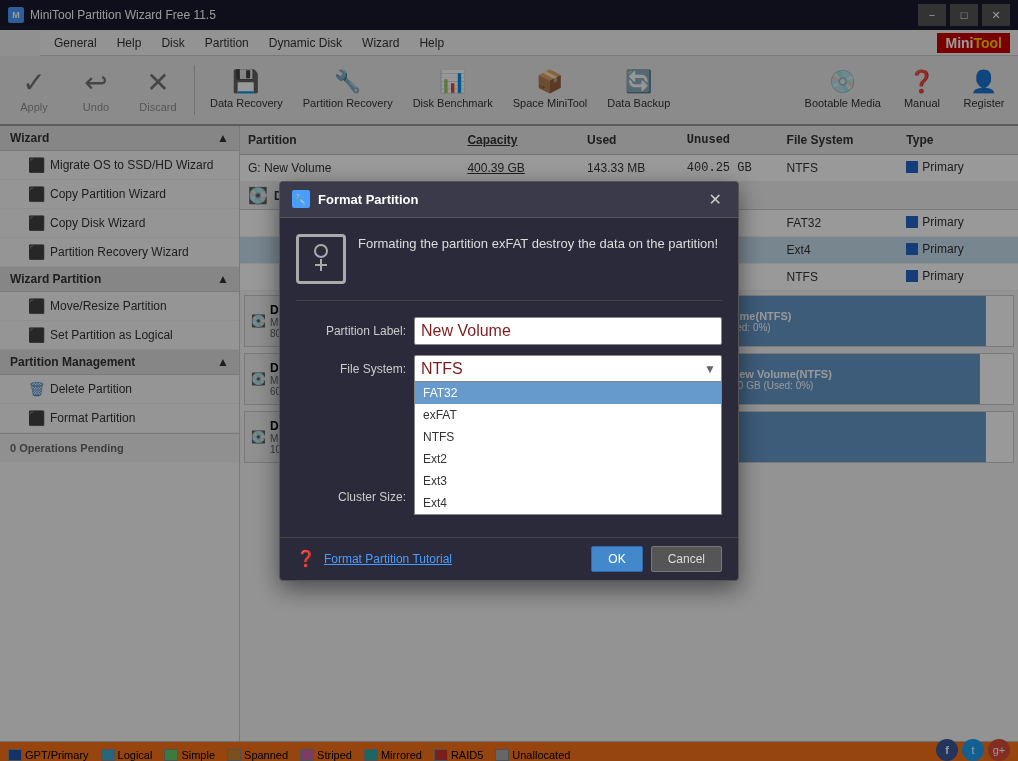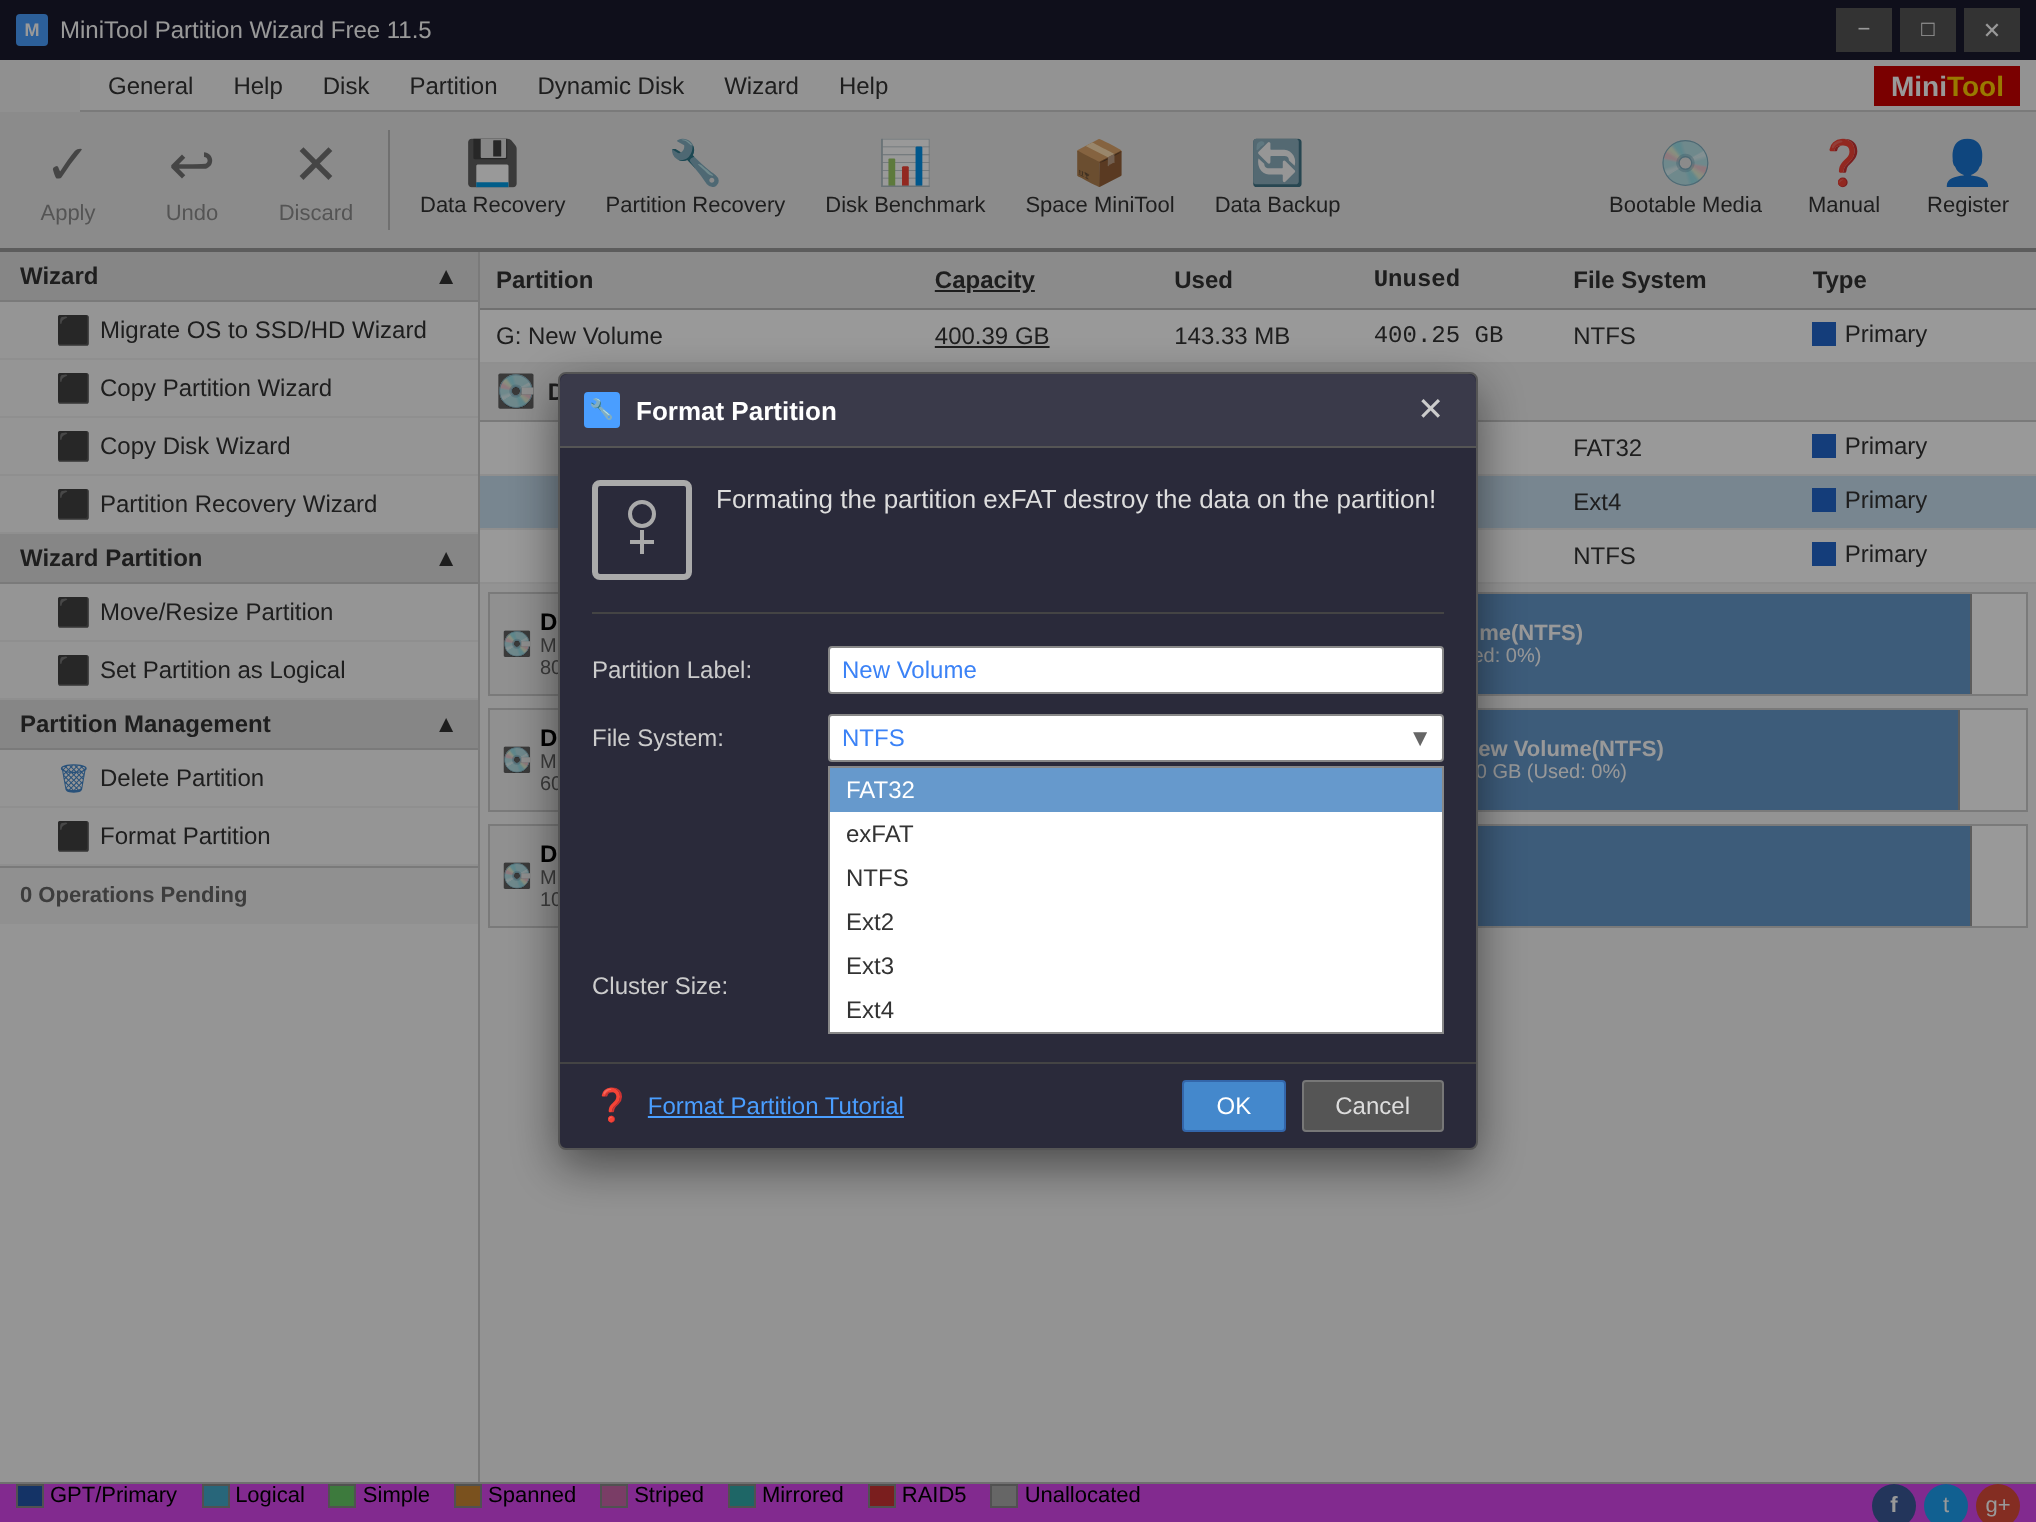--- a/index.html
+++ b/index.html
@@ -67,38 +67,38 @@
     .disk-sub { font-size: 10px; color: #666; }
     .disk-partitions { flex: 1; display: flex; height: 50px; }
     .disk-partition { display: flex; flex-direction: column; justify-content: center; align-items: flex-start; padding: 2px 6px; border-right: 1px solid #999; font-size: 10px; overflow: hidden; cursor: pointer; }
     .dp-name { font-weight: bold; font-size: 11px; white-space: nowrap; overflow: hidden; text-overflow: ellipsis; }
     .dp-info { font-size: 10px; white-space: nowrap; overflow: hidden; text-overflow: ellipsis; }
     .dp-ntfs { background: #6699cc; color: white; }
     .dp-ext4 { background: #ccaa33; color: white; }
     .dp-recovery { background: #4488aa; color: white; }
 
     
-    #status-bar { height: 20px; background: #d946ef; border-top: 1px solid #bbb; display: flex; align-items: flex-start; padding: 0 8px; gap: 12px; font-size: 11px; }
+    #status-bar { height: 20px; background: #f97316; border-top: 1px solid #bbb; display: flex; align-items: flex-end; padding: 0 8px; gap: 12px; font-size: 11px; }
     .legend-item { display: flex; align-items: center; gap: 3px; }
     .legend-box { width: 14px; height: 12px; border: 1px solid #888; }
 
     
     #dialog-overlay { position: fixed; top: 0; left: 0; width: 100%; height: 100%; background: rgba(0,0,0,0.4); display: flex; align-items: center; justify-content: center; z-index: 1000; }
     #dialog { background: #2a2a3a; border: 1px solid #555; border-radius: 4px; width: 460px; box-shadow: 0 8px 24px rgba(0,0,0,0.5); }
     #dialog-title { background: #3a3a4a; padding: 8px 12px; display: flex; align-items: center; justify-content: space-between; color: #fff; font-size: 13px; border-bottom: 1px solid #555; border-radius: 4px 4px 0 0; }
     #dialog-title-icon { width: 18px; height: 18px; background: #4a9eff; border-radius: 2px; display: flex; align-items: center; justify-content: center; font-size: 10px; color: white; font-weight: bold; }
     #dialog-title-text { font-size: 13px; color: #fff; font-weight: bold; }
     #dialog-close { background: none; border: none; color: #ccc; font-size: 16px; cursor: pointer; padding: 0 4px; }
     #dialog-body { padding: 16px; color: #ddd; }
     #dialog-warning { display: flex; align-items: flex-start; gap: 12px; margin-bottom: 16px; padding-bottom: 16px; border-bottom: 1px solid #444; }
     #dialog-warning-icon { width: 50px; height: 50px; border: 3px solid #aaa; border-radius: 4px; display: flex; align-items: center; justify-content: center; font-size: 24px; color: #aaa; flex-shrink: 0; }
     #dialog-warning-text { font-size: 13px; line-height: 1.5; color: #ddd; }
     .dialog-field { display: flex; align-items: center; margin-bottom: 10px; gap: 8px; }
-    .dialog-label { width: 110px; text-align: left; font-size: 12px; color: #ccc; flex-shrink: 0; }
-    .dialog-input { flex: 1; padding: 4px 6px; background: #fff; border: 1px solid #888; border-radius: 2px; font-size: 12px; color: #3b82f6; }
+    .dialog-label { width: 110px; text-align: right; font-size: 12px; color: #ccc; flex-shrink: 0; }
+    .dialog-input { flex: 1; padding: 4px 6px; background: #fff; border: 1px solid #888; border-radius: 2px; font-size: 16px; color: #7f1d1d; }
     .dialog-select-container { flex: 1; position: relative; }
     .select-arrow { position: absolute; right: 6px; top: 50%; transform: translateY(-50%); color: #666; pointer-events: none; }
     
     
     #dropdown-list { position: absolute; background: #fff; border: 1px solid #666; z-index: 2000; width: 200px; }
     .dropdown-option { padding: 4px 8px; font-size: 12px; color: #333; cursor: pointer; }
     .dropdown-option.selected { background: #6699cc; color: white; }
     
     #dialog-footer { display: flex; align-items: center; padding: 8px 16px; border-top: 1px solid #444; gap: 8px; }
     #dialog-link { color: #4a9eff; cursor: pointer; font-size: 12px; text-decoration: underline; display: flex; align-items: center; gap: 4px; }

